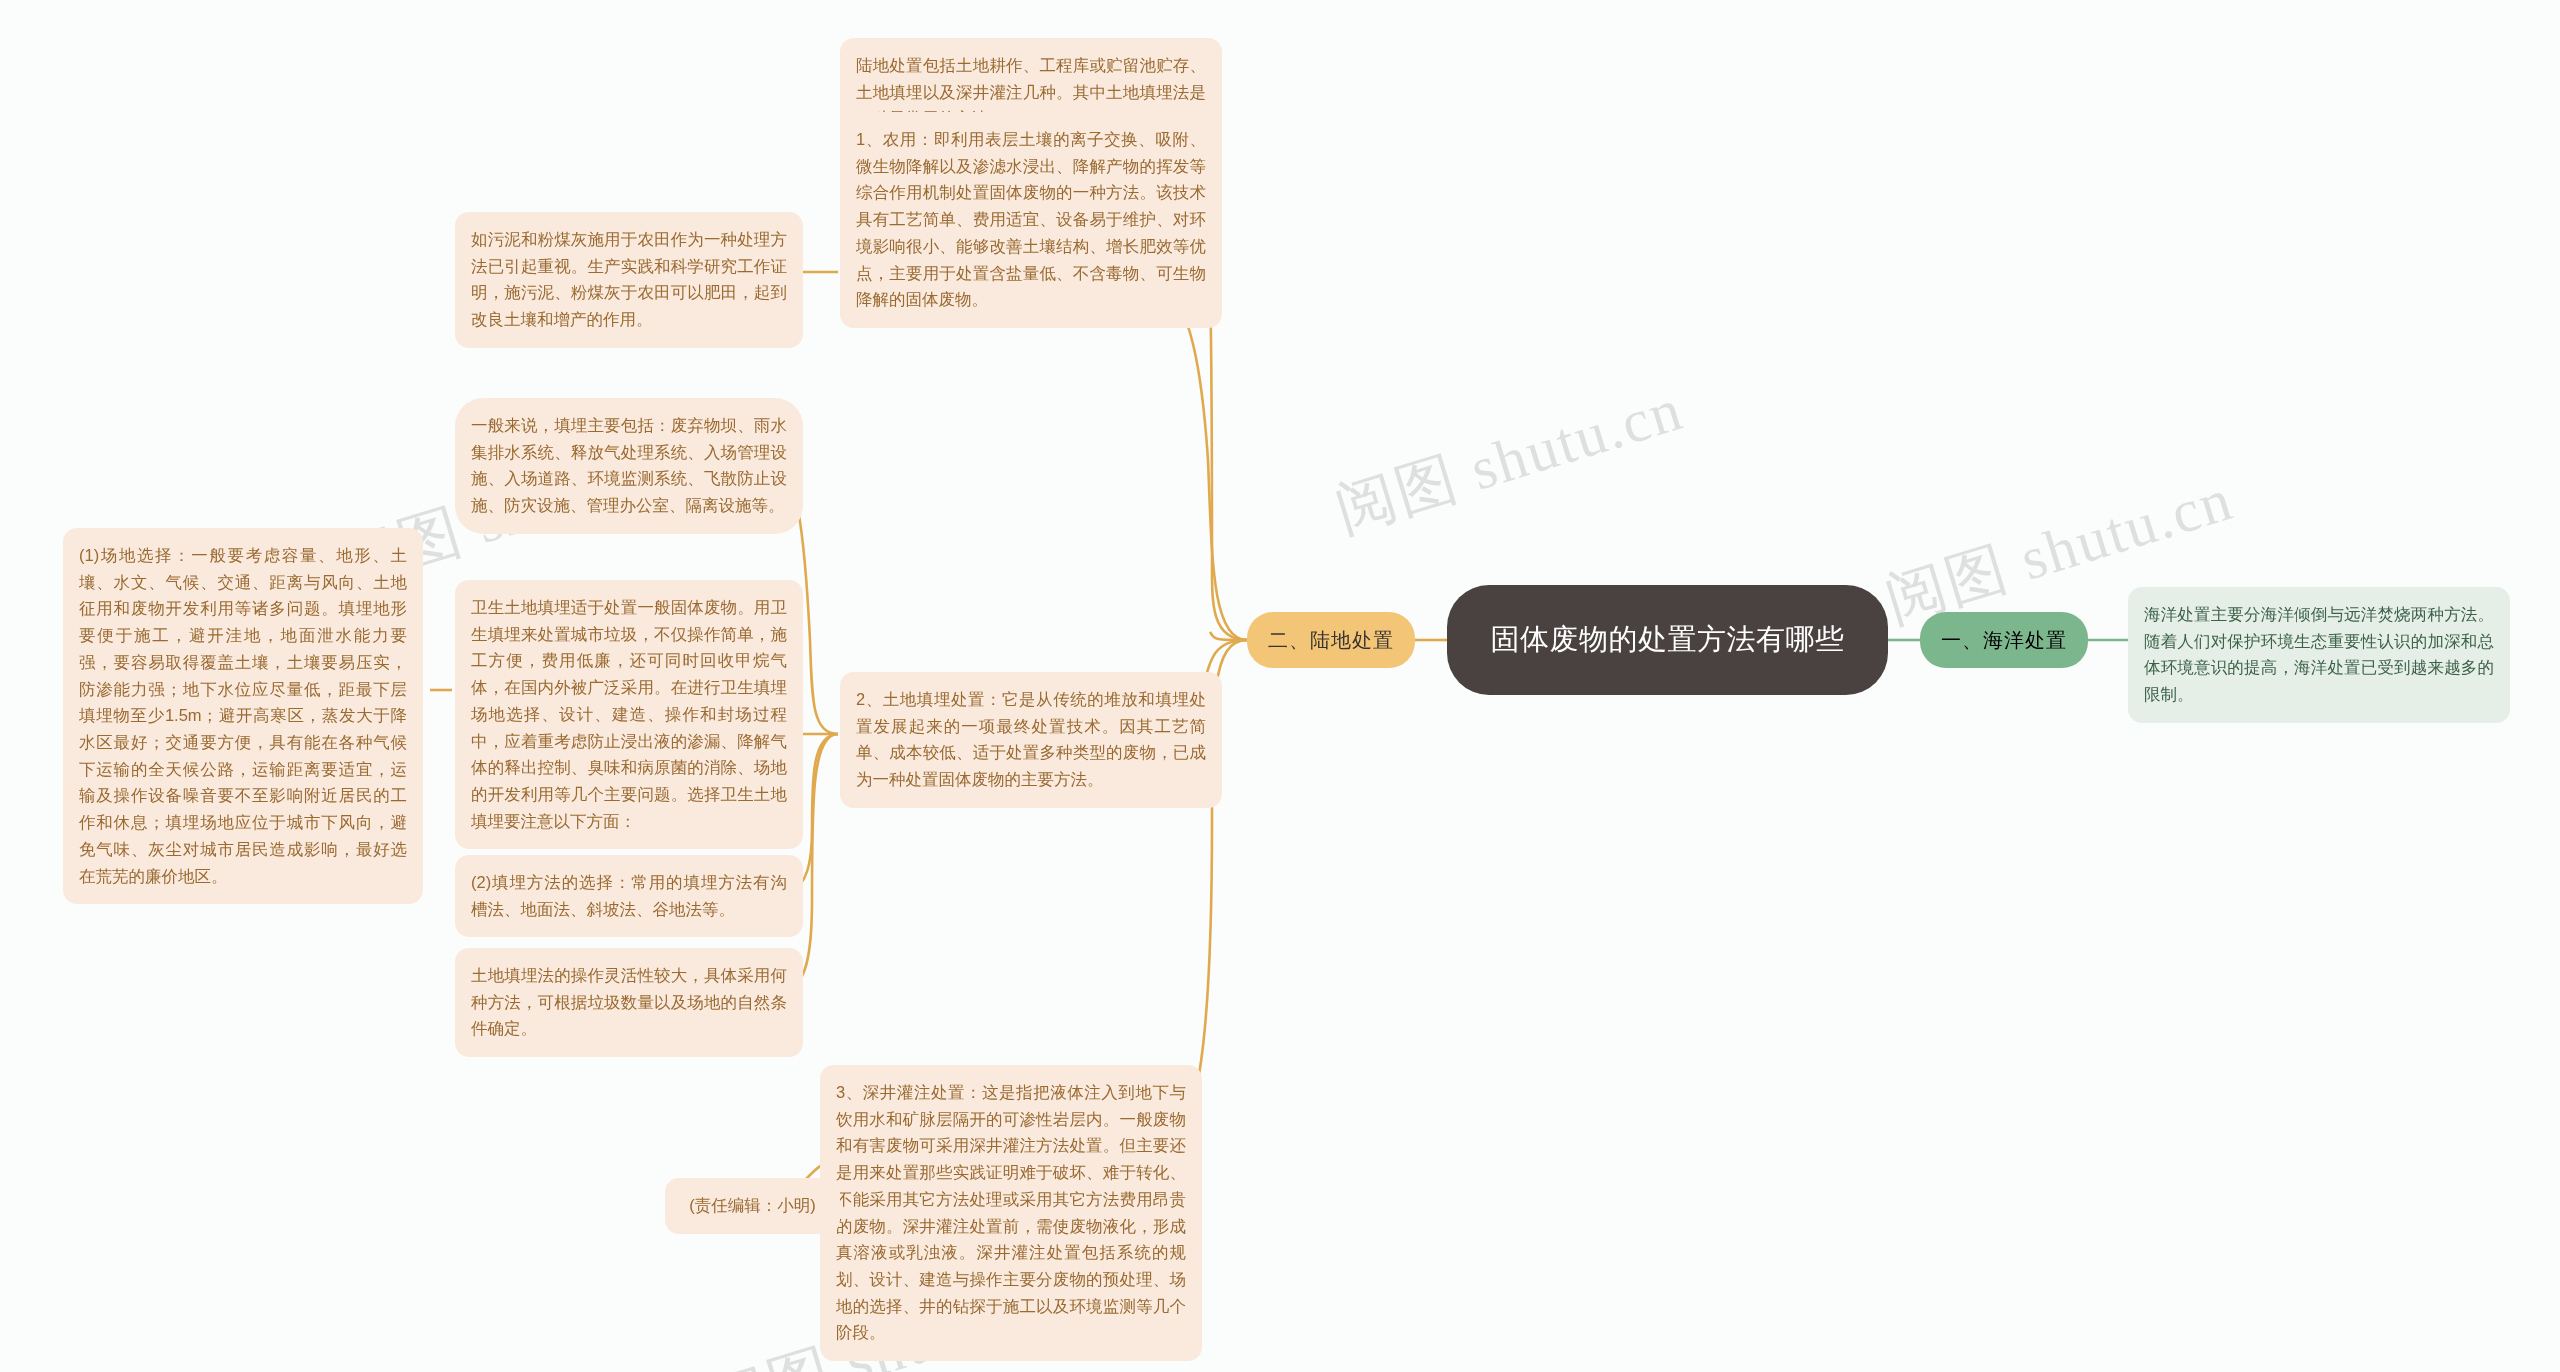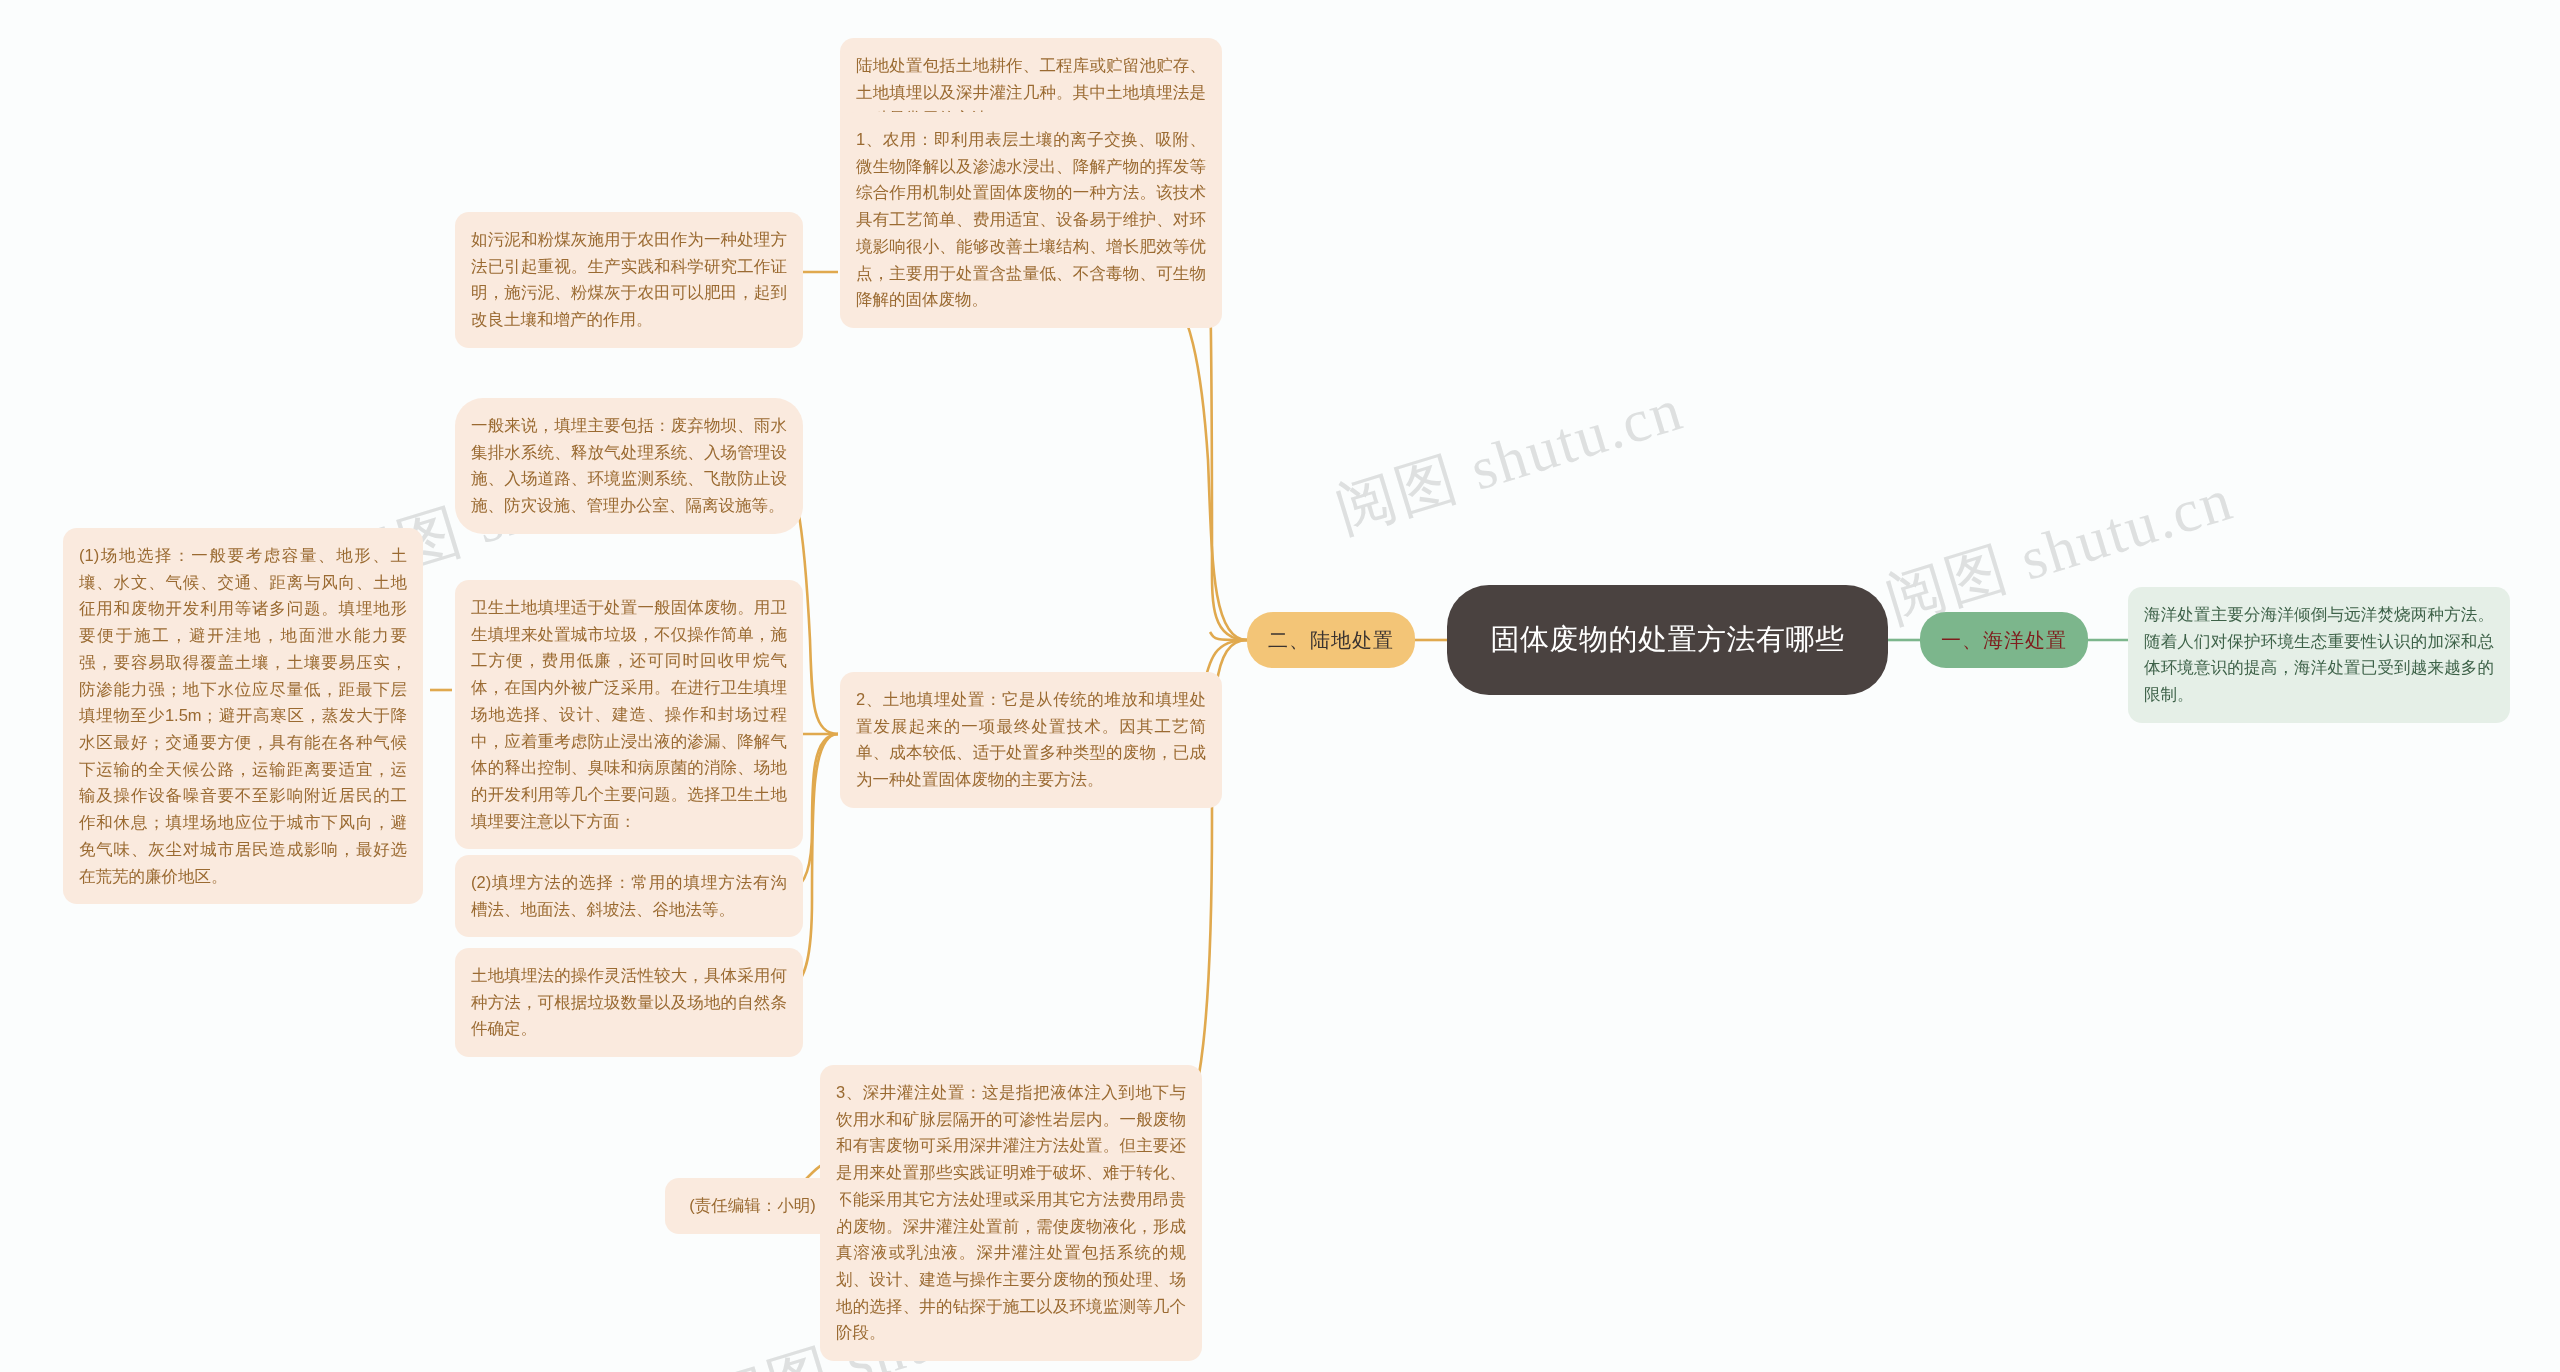--- a/index.html
+++ b/index.html
@@ -69,21 +69,21 @@
     border-radius: 26px;
     display: flex;
     align-items: center;
     justify-content: center;
     text-align: center;
     font-size: 20px;
     letter-spacing: 1px;
     padding: 8px 14px;
   }
   .branch-orange { background: #f3c577; color: #3a3330; }
-  .branch-green  { background: #7cb68c; color: #7f1d1d; }
+  .branch-green  { background: #7cb68c; color: #000000; }
 
   .leaf {
     border-radius: 14px;
     font-size: 16.5px;
     line-height: 1.62;
     padding: 14px 16px 15px 16px;
     text-align: justify;
     box-sizing: border-box;
   }
   .leaf-orange { background: #faeade; color: #9a6a31; }

